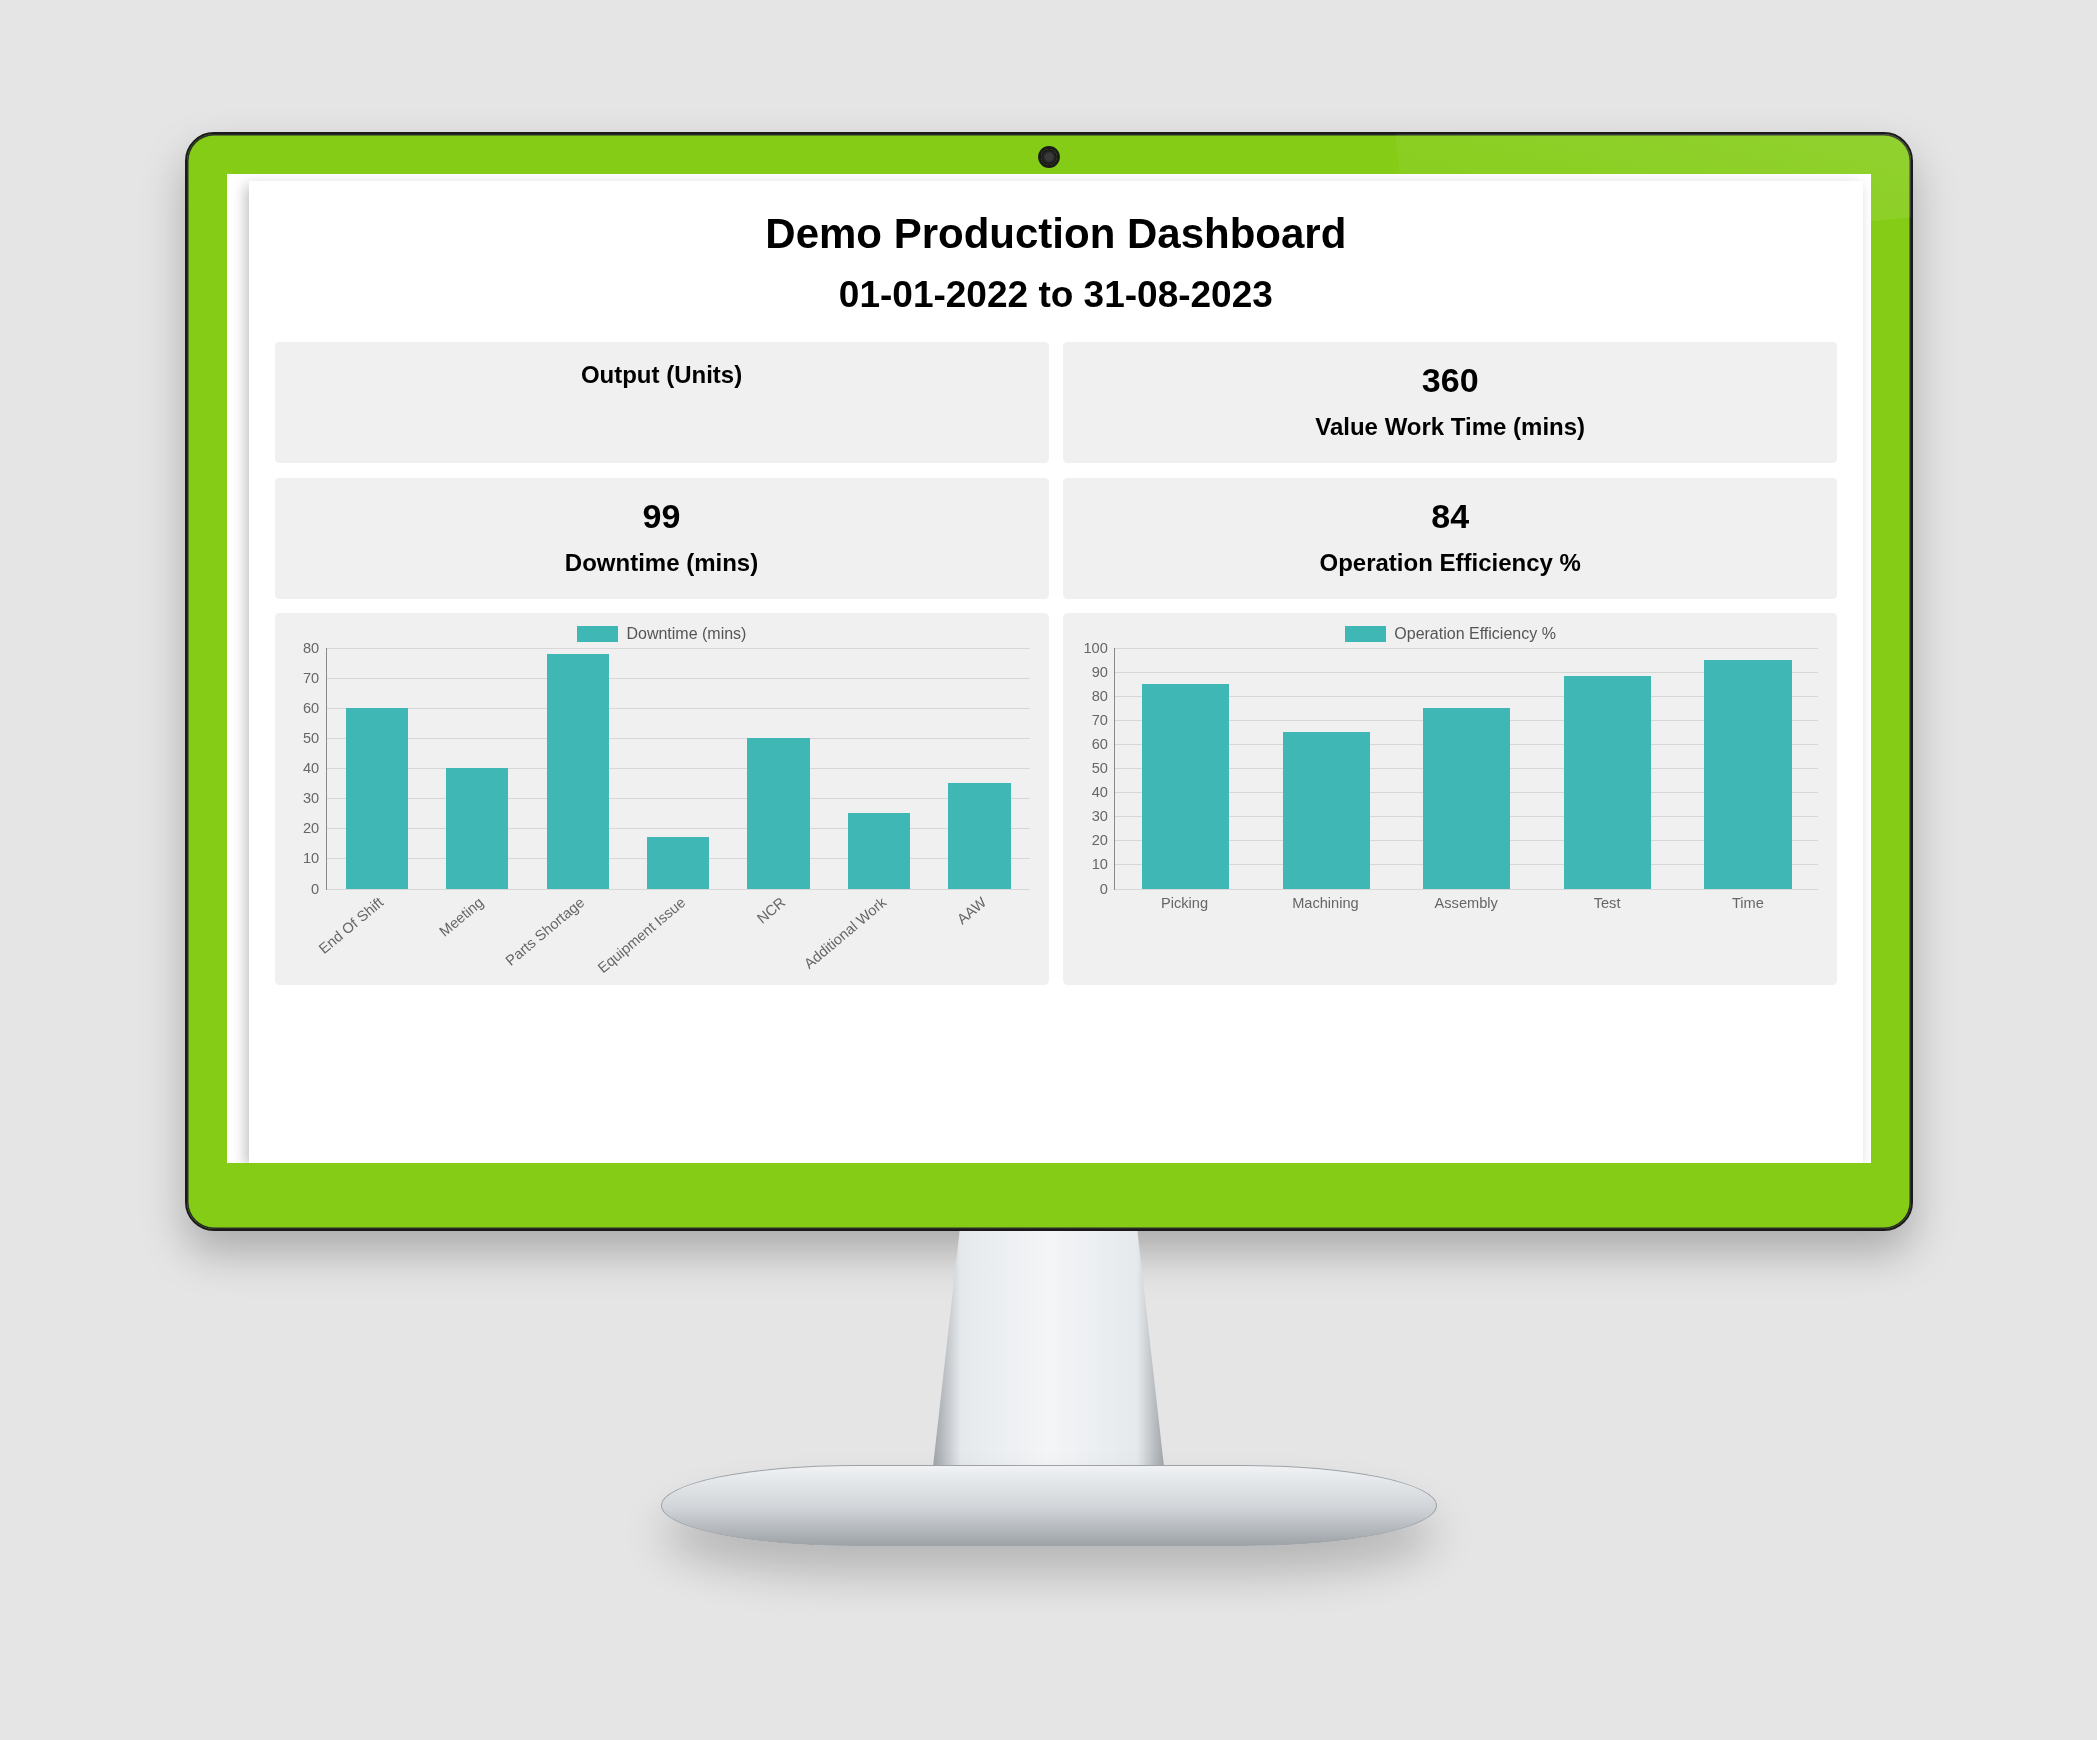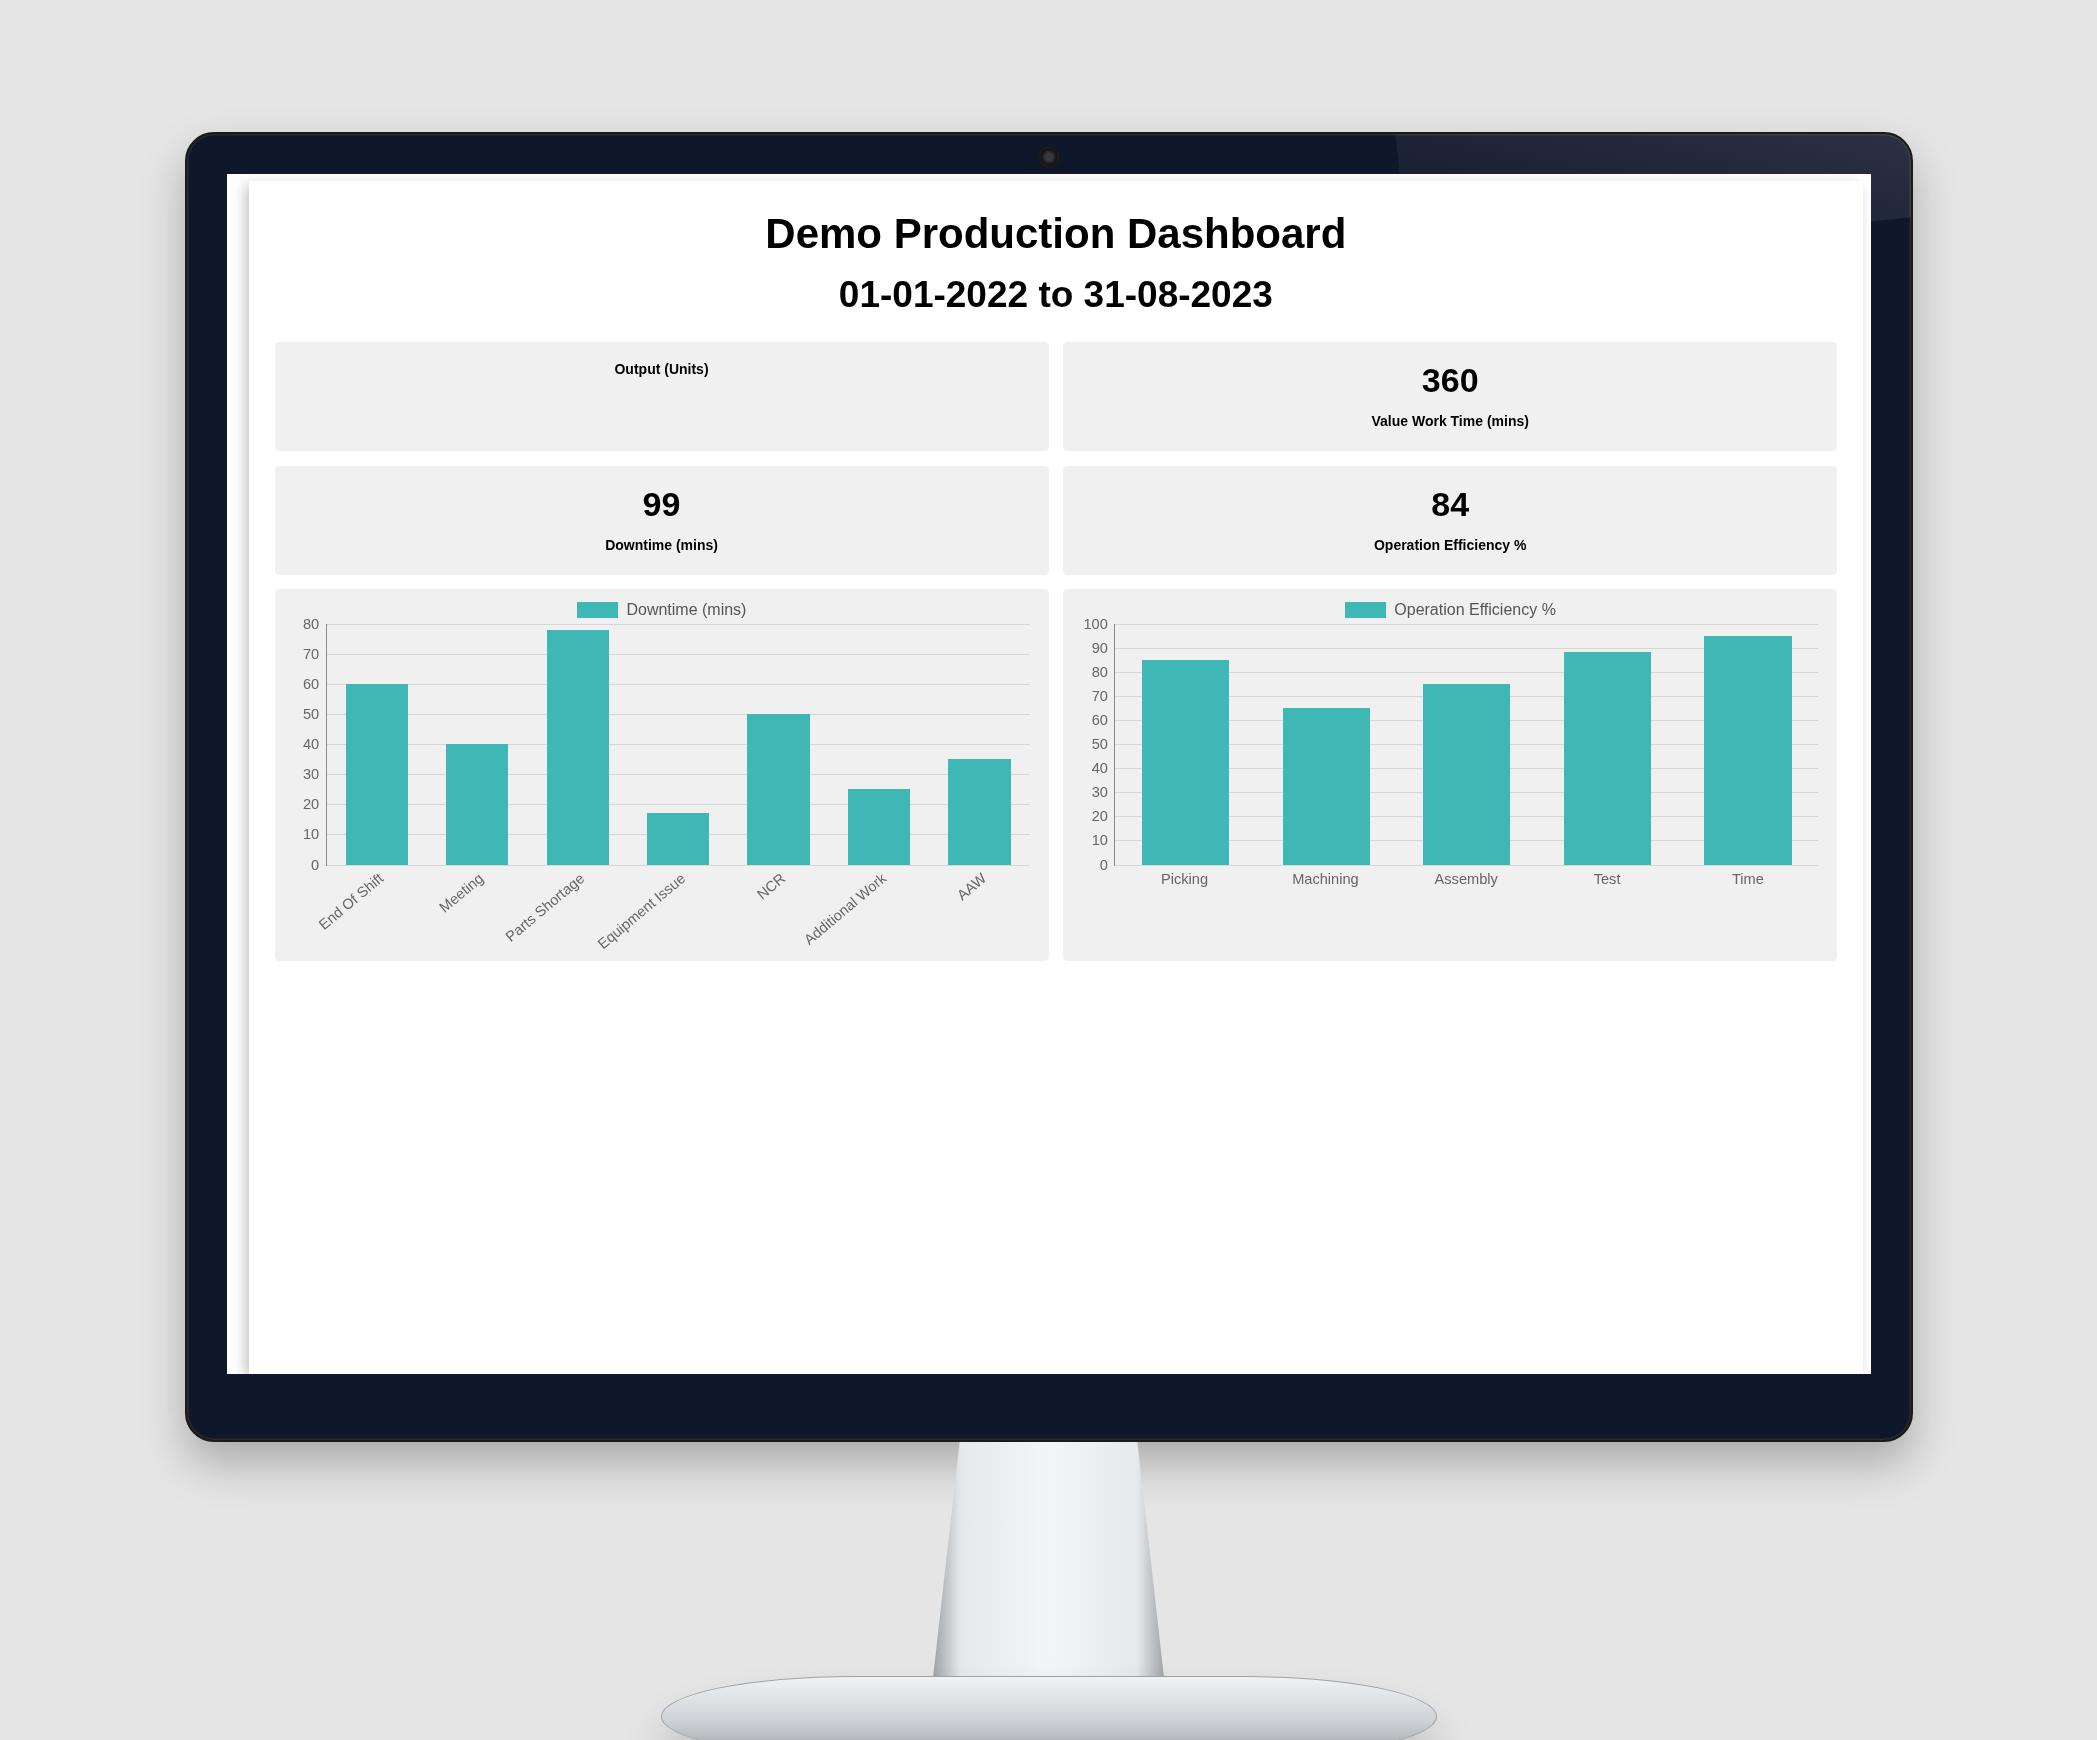--- a/index.html
+++ b/index.html
@@ -17,22 +17,22 @@
   
   .monitor {
     position: absolute;
     left: 50%; top: 132px;
     transform: translateX(-50%);
     width: 1728px;
   }
   .monitor .bezel {
     position: relative;
     width: 100%;
-    height: 1310px;
-    background: #0f172a;
+    height: 1099px;
+    background: #84cc16;
     border-radius: 29px;
     border: 2.9px solid #1a1a1a;
     box-shadow: 0 22px 44px rgba(0,0,0,0.25), inset 0 0 0 1.5px #2b2b2b;
     overflow: hidden;
   }
   .monitor .bezel::before {
     
     content:"";
     position:absolute;
     right:-146px; top:-88px;
@@ -109,21 +109,21 @@
     border-radius: 4.4px;
     padding: 19px 7.3px 22px 7.3px;
     text-align: center;
   }
   .kpi .val {
     font-size: 34px;
     font-weight: 700;
     margin-bottom: 13px;
   }
   .kpi .lbl {
-    font-size: 14px;
+    font-size: 24px;
     font-weight: 600;
   }
   .charts-row {
     display:flex;
     gap: 14.6px;
   }
   .chart-card {
     flex:1;
     background:#f0f0f0;
     border-radius:4.4px;

